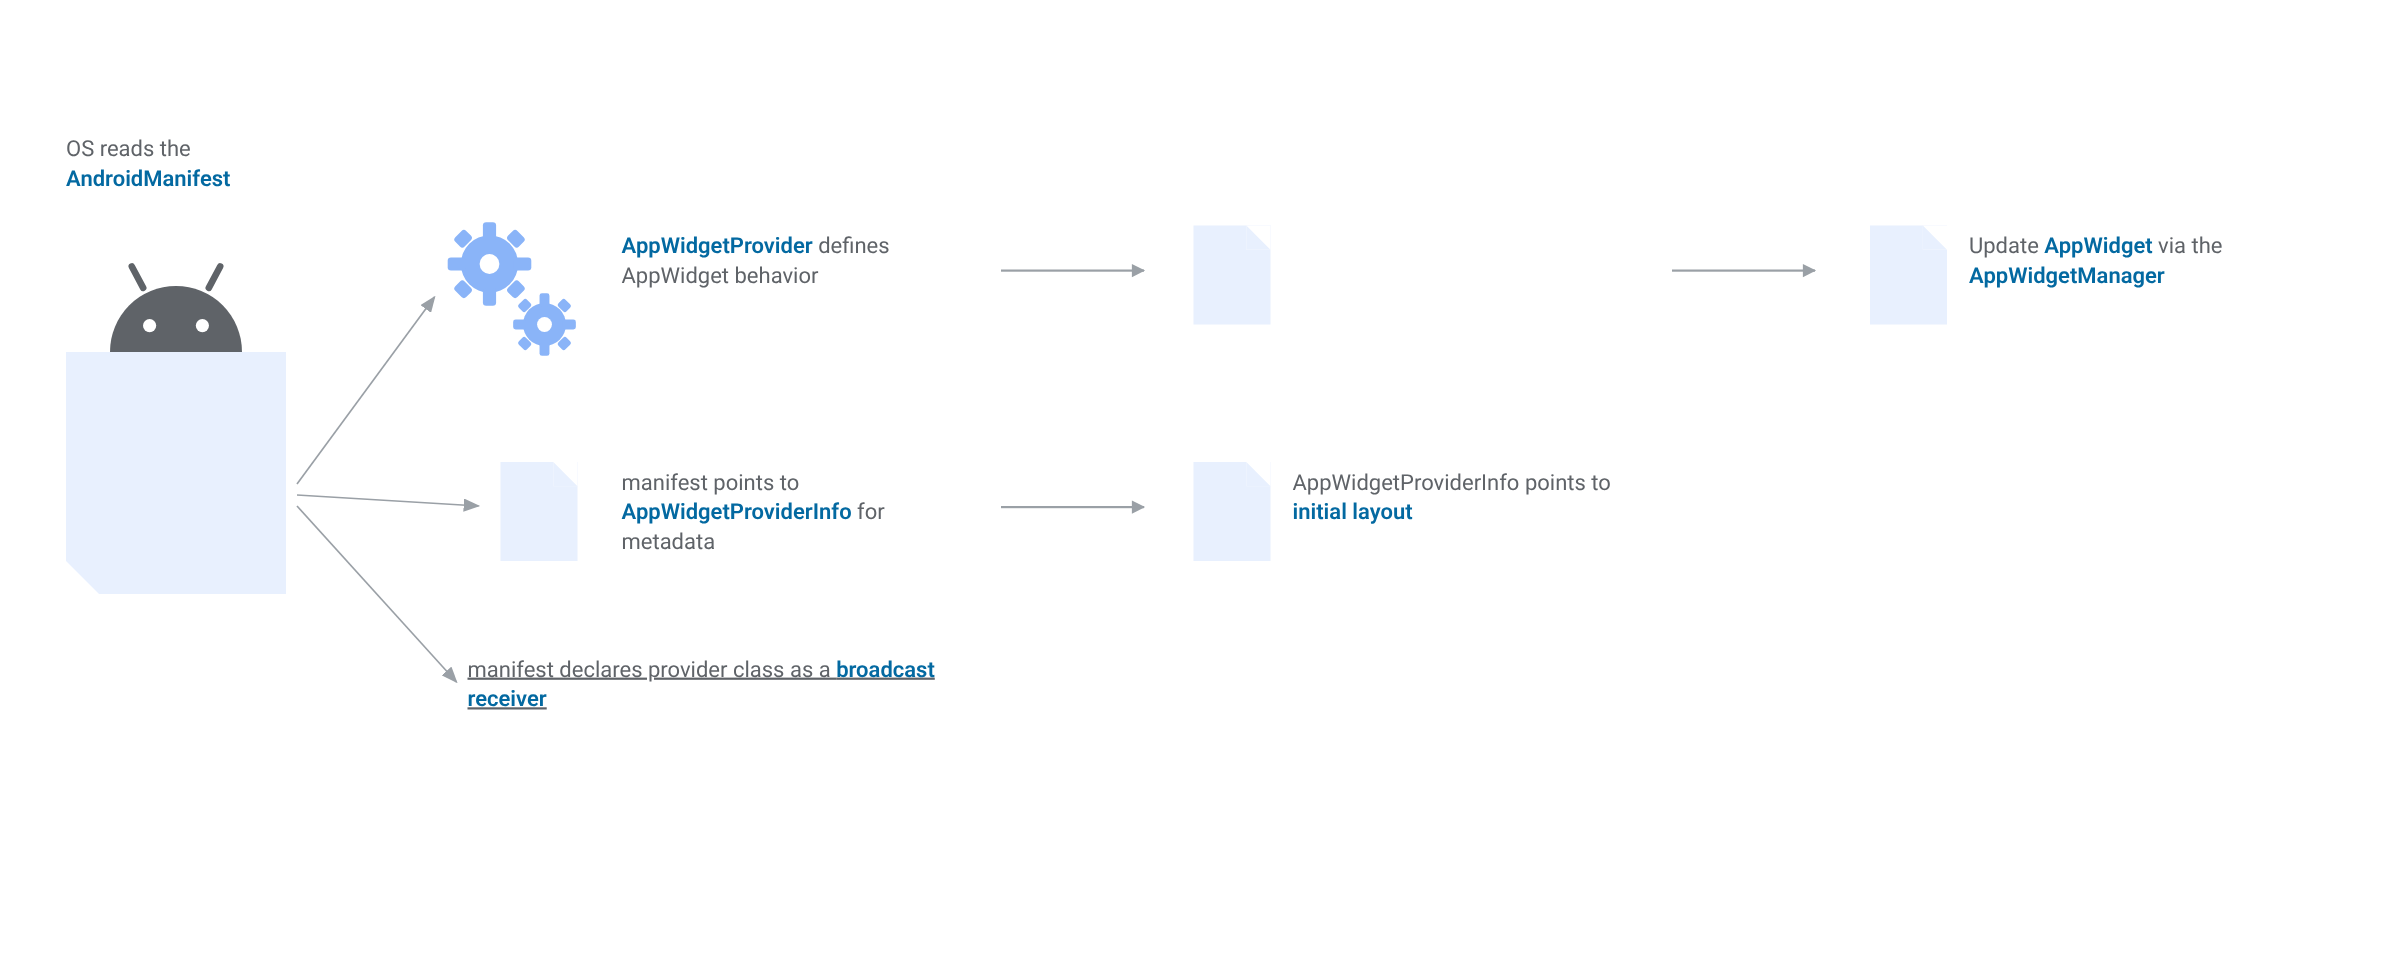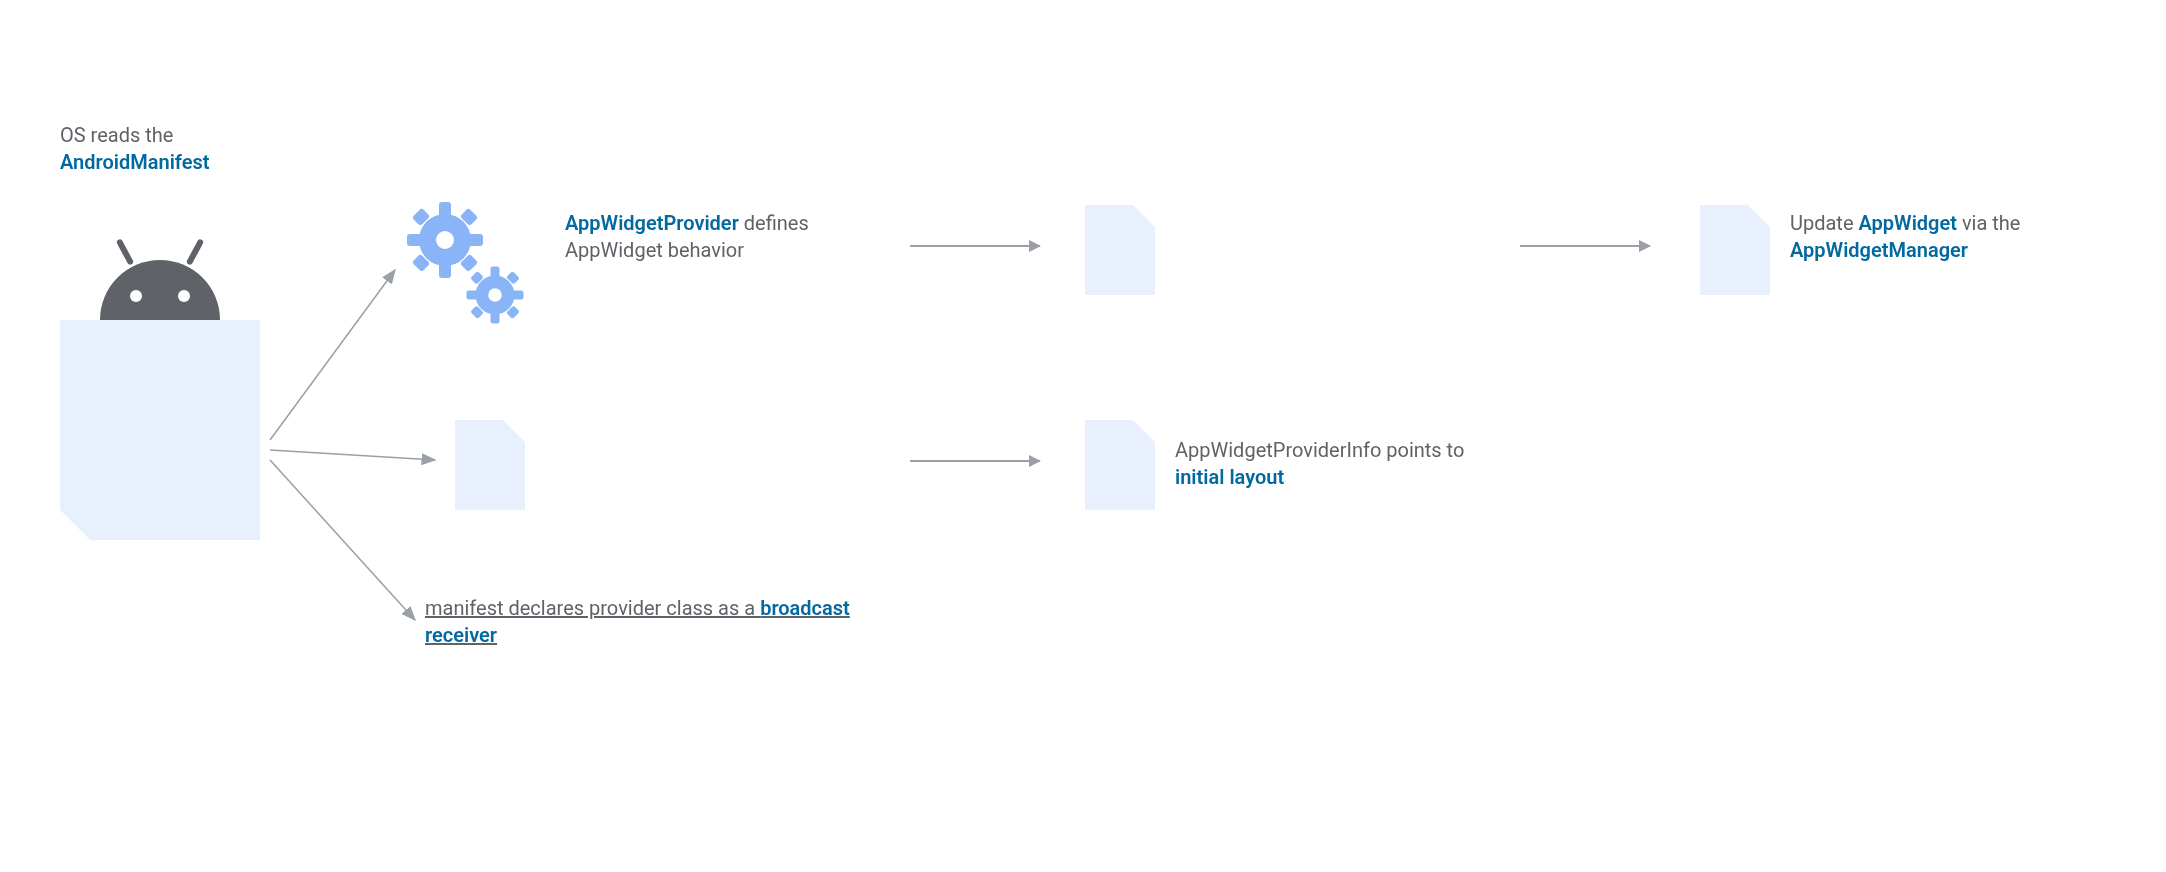--- a/index.html
+++ b/index.html
@@ -243,28 +243,31 @@
     </div>
 
   <div class="node-text" style="left:1790px; top:210px; width:330px;">
     <span class="grey">Update </span><span class="bold-blue">AppWidget</span><span class="grey"> via the </span><span class="bold-blue">AppWidgetManager</span>
   </div>
 
   <div class="file-icon" style="left:455px; top:420px;">
       <div class="fold"></div>
     </div>
 
+  <div class="node-text" style="left:565px; top:425px; width:320px;">
+    <span class="grey">manifest points to </span><span class="bold-blue">AppWidgetProviderInfo</span><span class="grey"> for metadata</span>
+  </div>
 
   <div class="h-arrow" style="left:910px; top:460px; width:130px;"></div>
 
   <div class="file-icon" style="left:1085px; top:420px;">
       <div class="fold"></div>
     </div>
 
-  <div class="node-text" style="left:1175px; top:425px; width:320px;margin-top:12px;">
+  <div class="node-text" style="left:1175px; top:425px; width:320px;">
     <span class="grey">AppWidgetProviderInfo points to </span><span class="bold-blue">initial layout</span>
   </div>
 
   <div class="node-text" style="left:425px; top:595px; width:460px;text-decoration:underline;">
     <span class="grey">manifest declares provider class as a </span><span class="bold-blue">broadcast receiver</span>
   </div>
 
 </div>
 
 </body></html>

